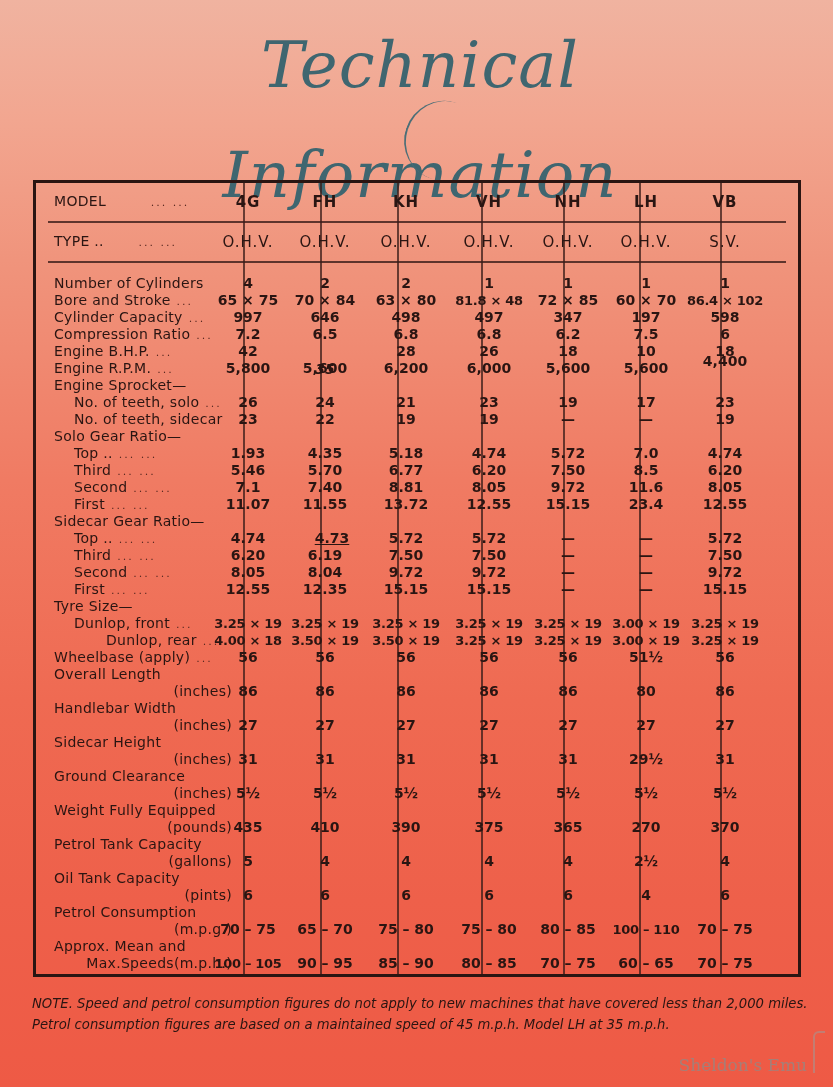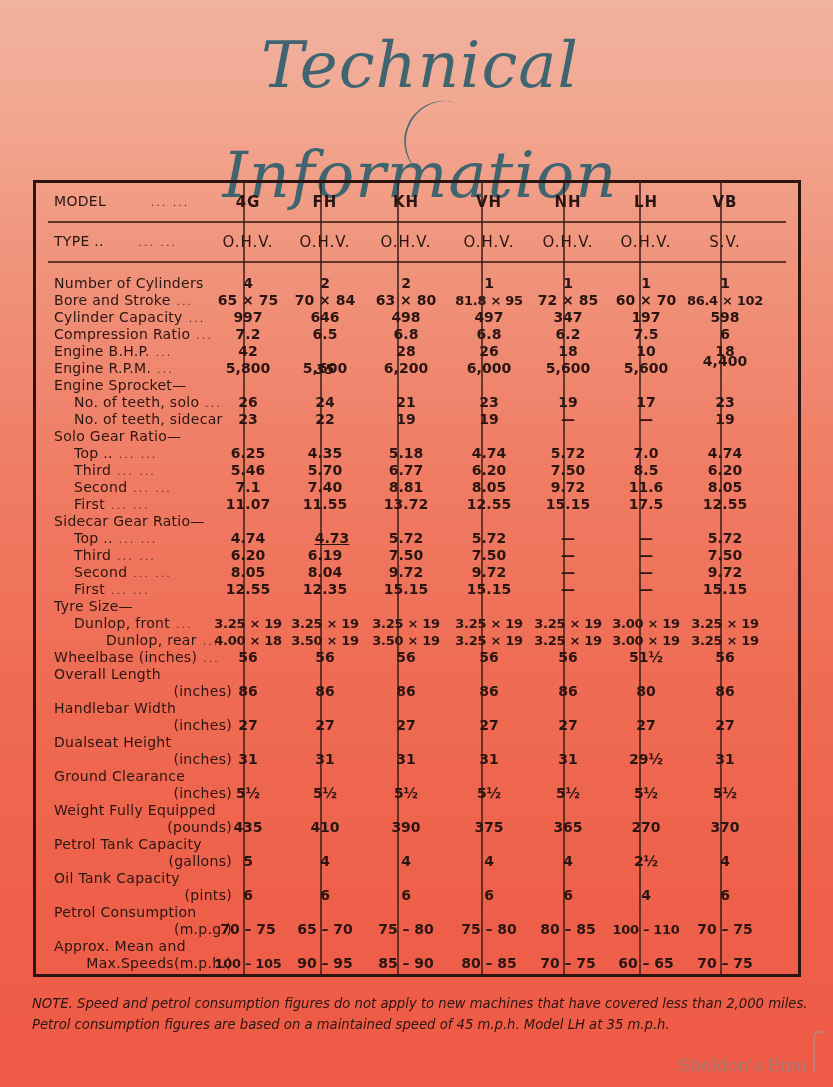--- a/index.html
+++ b/index.html
@@ -106,21 +106,21 @@
       <div class="cell" style="left: 251px; width: 76px; top: 92px;">2</div>
       <div class="cell" style="left: 329px; width: 82px; top: 92px;">2</div>
       <div class="cell" style="left: 412px; width: 82px; top: 92px;">1</div>
       <div class="cell" style="left: 494px; width: 76px; top: 92px;">1</div>
       <div class="cell" style="left: 570px; width: 80px; top: 92px;">1</div>
       <div class="cell" style="left: 649px; width: 80px; top: 92px;">1</div>
       <div class="label" style="top: 109px;"><span>Bore and Stroke</span><span class="dots" style="margin-left: 6px;">...</span></div>
       <div class="cell" style="left: 174px; width: 76px; top: 109px;">65 × 75</div>
       <div class="cell" style="left: 251px; width: 76px; top: 109px;">70 × 84</div>
       <div class="cell" style="left: 329px; width: 82px; top: 109px;">63 × 80</div>
-      <div class="cell" style="left: 412px; width: 82px; top: 109px; font-size: 13px; letter-spacing: -0.3px;">81.8 × 95</div>
+      <div class="cell" style="left: 412px; width: 82px; top: 109px; font-size: 13px; letter-spacing: -0.3px;">81.8 × 48</div>
       <div class="cell" style="left: 494px; width: 76px; top: 109px;">72 × 85</div>
       <div class="cell" style="left: 570px; width: 80px; top: 109px;">60 × 70</div>
       <div class="cell" style="left: 649px; width: 80px; top: 109px; font-size: 13px; letter-spacing: -0.3px;">86.4 × 102</div>
       <div class="label" style="top: 126px;"><span>Cylinder Capacity</span><span class="dots" style="margin-left: 6px;">...</span></div>
       <div class="cell" style="left: 174px; width: 76px; top: 126px;">997</div>
       <div class="cell" style="left: 251px; width: 76px; top: 126px;">646</div>
       <div class="cell" style="left: 329px; width: 82px; top: 126px;">498</div>
       <div class="cell" style="left: 412px; width: 82px; top: 126px;">497</div>
       <div class="cell" style="left: 494px; width: 76px; top: 126px;">347</div>
       <div class="cell" style="left: 570px; width: 80px; top: 126px;">197</div>
@@ -161,21 +161,21 @@
       <div class="label indent" style="top: 228px;"><span>No. of teeth, sidecar</span></div>
       <div class="cell" style="left: 174px; width: 76px; top: 228px;">23</div>
       <div class="cell" style="left: 251px; width: 76px; top: 228px;">22</div>
       <div class="cell" style="left: 329px; width: 82px; top: 228px;">19</div>
       <div class="cell" style="left: 412px; width: 82px; top: 228px;">19</div>
       <div class="cell" style="left: 494px; width: 76px; top: 228px;">—</div>
       <div class="cell" style="left: 570px; width: 80px; top: 228px;">—</div>
       <div class="cell" style="left: 649px; width: 80px; top: 228px;">19</div>
       <div class="label" style="top: 245px;"><span>Solo Gear Ratio—</span></div>
       <div class="label indent" style="top: 262px;"><span>Top ..</span><span class="dots" style="margin-left: 6px;">...      ...</span></div>
-      <div class="cell" style="left: 174px; width: 76px; top: 262px;">6.25</div>
+      <div class="cell" style="left: 174px; width: 76px; top: 262px;">1.93</div>
       <div class="cell" style="left: 251px; width: 76px; top: 262px;">4.35</div>
       <div class="cell" style="left: 329px; width: 82px; top: 262px;">5.18</div>
       <div class="cell" style="left: 412px; width: 82px; top: 262px;">4.74</div>
       <div class="cell" style="left: 494px; width: 76px; top: 262px;">5.72</div>
       <div class="cell" style="left: 570px; width: 80px; top: 262px;">7.0</div>
       <div class="cell" style="left: 649px; width: 80px; top: 262px;">4.74</div>
       <div class="label indent" style="top: 279px;"><span>Third</span><span class="dots" style="margin-left: 6px;">...      ...</span></div>
       <div class="cell" style="left: 174px; width: 76px; top: 279px;">5.46</div>
       <div class="cell" style="left: 251px; width: 76px; top: 279px;">5.70</div>
       <div class="cell" style="left: 329px; width: 82px; top: 279px;">6.77</div>
@@ -190,21 +190,21 @@
       <div class="cell" style="left: 412px; width: 82px; top: 296px;">8.05</div>
       <div class="cell" style="left: 494px; width: 76px; top: 296px;">9.72</div>
       <div class="cell" style="left: 570px; width: 80px; top: 296px;">11.6</div>
       <div class="cell" style="left: 649px; width: 80px; top: 296px;">8.05</div>
       <div class="label indent" style="top: 313px;"><span>First</span><span class="dots" style="margin-left: 6px;">...      ...</span></div>
       <div class="cell" style="left: 174px; width: 76px; top: 313px;">11.07</div>
       <div class="cell" style="left: 251px; width: 76px; top: 313px;">11.55</div>
       <div class="cell" style="left: 329px; width: 82px; top: 313px;">13.72</div>
       <div class="cell" style="left: 412px; width: 82px; top: 313px;">12.55</div>
       <div class="cell" style="left: 494px; width: 76px; top: 313px;">15.15</div>
-      <div class="cell" style="left: 570px; width: 80px; top: 313px;">17.5</div>
+      <div class="cell" style="left: 570px; width: 80px; top: 313px;">23.4</div>
       <div class="cell" style="left: 649px; width: 80px; top: 313px;">12.55</div>
       <div class="label" style="top: 330px;"><span>Sidecar Gear Ratio—</span></div>
       <div class="label indent" style="top: 347px;"><span>Top ..</span><span class="dots" style="margin-left: 6px;">...      ...</span></div>
       <div class="cell" style="left: 174px; width: 76px; top: 347px;">4.74</div>
       <div class="cell" style="left: 258px; width: 76px; top: 347px; text-decoration: underline;">4.73</div>
       <div class="cell" style="left: 329px; width: 82px; top: 347px;">5.72</div>
       <div class="cell" style="left: 412px; width: 82px; top: 347px;">5.72</div>
       <div class="cell" style="left: 494px; width: 76px; top: 347px;">—</div>
       <div class="cell" style="left: 570px; width: 80px; top: 347px;">—</div>
       <div class="cell" style="left: 649px; width: 80px; top: 347px;">5.72</div>
@@ -242,21 +242,21 @@
       <div class="cell" style="left: 570px; width: 80px; top: 432px; font-size: 13px; letter-spacing: -0.3px;">3.00 × 19</div>
       <div class="cell" style="left: 649px; width: 80px; top: 432px; font-size: 13px; letter-spacing: -0.3px;">3.25 × 19</div>
       <div class="label indent" style="top: 449px; margin-left: 32px;"><span>Dunlop, rear</span><span class="dots" style="margin-left: 6px;">...</span></div>
       <div class="cell" style="left: 174px; width: 76px; top: 449px; font-size: 13px; letter-spacing: -0.3px;">4.00 × 18</div>
       <div class="cell" style="left: 251px; width: 76px; top: 449px; font-size: 13px; letter-spacing: -0.3px;">3.50 × 19</div>
       <div class="cell" style="left: 329px; width: 82px; top: 449px; font-size: 13px; letter-spacing: -0.3px;">3.50 × 19</div>
       <div class="cell" style="left: 412px; width: 82px; top: 449px; font-size: 13px; letter-spacing: -0.3px;">3.25 × 19</div>
       <div class="cell" style="left: 494px; width: 76px; top: 449px; font-size: 13px; letter-spacing: -0.3px;">3.25 × 19</div>
       <div class="cell" style="left: 570px; width: 80px; top: 449px; font-size: 13px; letter-spacing: -0.3px;">3.00 × 19</div>
       <div class="cell" style="left: 649px; width: 80px; top: 449px; font-size: 13px; letter-spacing: -0.3px;">3.25 × 19</div>
-      <div class="label" style="top: 466px;"><span>Wheelbase (inches)</span><span class="dots" style="margin-left: 6px;">...</span></div>
+      <div class="label" style="top: 466px;"><span>Wheelbase (apply)</span><span class="dots" style="margin-left: 6px;">...</span></div>
       <div class="cell" style="left: 174px; width: 76px; top: 466px;">56</div>
       <div class="cell" style="left: 251px; width: 76px; top: 466px;">56</div>
       <div class="cell" style="left: 329px; width: 82px; top: 466px;">56</div>
       <div class="cell" style="left: 412px; width: 82px; top: 466px;">56</div>
       <div class="cell" style="left: 494px; width: 76px; top: 466px;">56</div>
       <div class="cell" style="left: 570px; width: 80px; top: 466px; text-align: center;">51½</div>
       <div class="cell" style="left: 649px; width: 80px; top: 466px;">56</div>
       <div class="label" style="top: 483px;"><span>Overall Length</span></div>
       <div class="label right" style="top: 500px;">(inches)</div>
       <div class="cell" style="left: 174px; width: 76px; top: 500px;">86</div>
@@ -268,21 +268,21 @@
       <div class="cell" style="left: 649px; width: 80px; top: 500px;">86</div>
       <div class="label" style="top: 517px;"><span>Handlebar Width</span></div>
       <div class="label right" style="top: 534px;">(inches)</div>
       <div class="cell" style="left: 174px; width: 76px; top: 534px;">27</div>
       <div class="cell" style="left: 251px; width: 76px; top: 534px;">27</div>
       <div class="cell" style="left: 329px; width: 82px; top: 534px;">27</div>
       <div class="cell" style="left: 412px; width: 82px; top: 534px;">27</div>
       <div class="cell" style="left: 494px; width: 76px; top: 534px;">27</div>
       <div class="cell" style="left: 570px; width: 80px; top: 534px;">27</div>
       <div class="cell" style="left: 649px; width: 80px; top: 534px;">27</div>
-      <div class="label" style="top: 551px;"><span>Dualseat Height</span></div>
+      <div class="label" style="top: 551px;"><span>Sidecar Height</span></div>
       <div class="label right" style="top: 568px;">(inches)</div>
       <div class="cell" style="left: 174px; width: 76px; top: 568px;">31</div>
       <div class="cell" style="left: 251px; width: 76px; top: 568px;">31</div>
       <div class="cell" style="left: 329px; width: 82px; top: 568px;">31</div>
       <div class="cell" style="left: 412px; width: 82px; top: 568px;">31</div>
       <div class="cell" style="left: 494px; width: 76px; top: 568px;">31</div>
       <div class="cell" style="left: 570px; width: 80px; top: 568px;">29½</div>
       <div class="cell" style="left: 649px; width: 80px; top: 568px;">31</div>
       <div class="label" style="top: 585px;"><span>Ground Clearance</span></div>
       <div class="label right" style="top: 602px;">(inches)</div>

